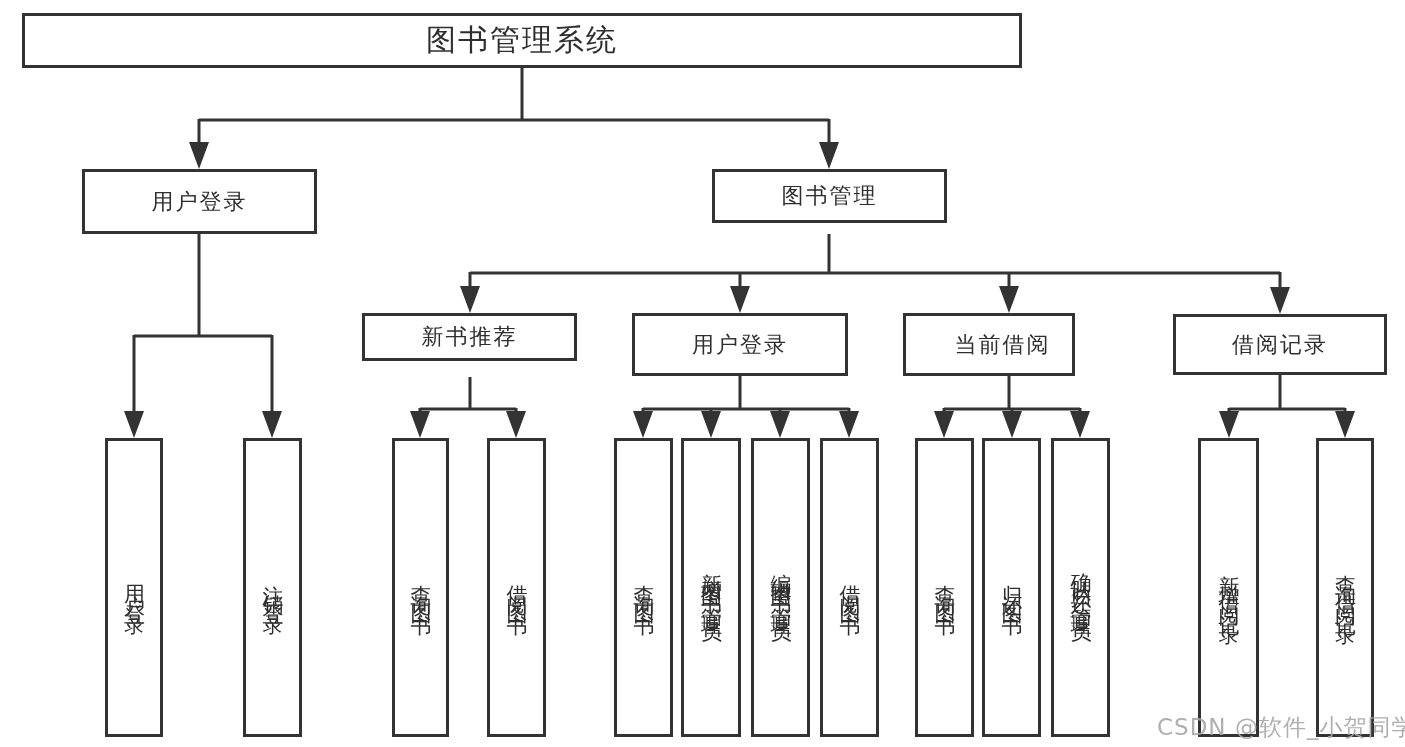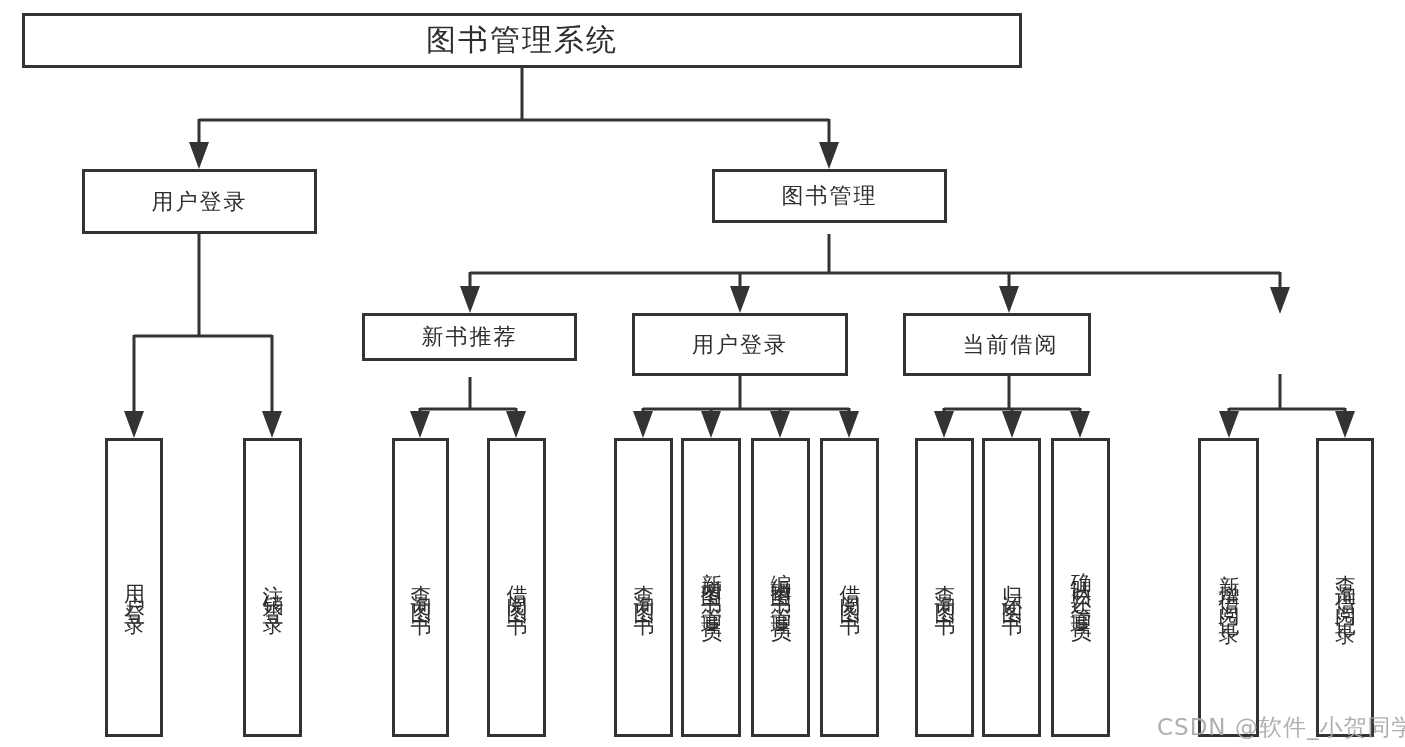--- a/index.html
+++ b/index.html
@@ -113,21 +113,22 @@
              M1335 411 L1355 411 L1345 438 Z"></path>
   </svg>
 
   <div class="hbox root-box" style="left:22px; top:13px; width:1000px; height:55px;">图书管理系统</div>
 
   <div class="hbox" style="left:82px; top:169px; width:235px; height:65px;">用户登录</div>
   <div class="hbox" style="left:712px; top:169px; width:235px; height:54px;">图书管理</div>
 
   <div class="hbox" style="left:362px; top:313px; width:215px; height:48px;">新书推荐</div>
   <div class="hbox" style="left:632px; top:313px; width:216px; height:63px;">用户登录</div>
-  <div class="hbox" style="left:903px; top:313px; width:188px; height:63px;padding-left:27px;">当前借阅</div>
+  <div class="hbox" style="left:903px; top:313px; width:172px; height:63px;padding-left:27px;">当前借阅</div>
+  <div class="hbox" style="left:1173px; top:314px; width:214px; height:61px;">借阅记录</div>
 
   <div class="vbox" style="left:105px; top:438px; width:58px; height:299px;">用户登录</div>
   <div class="vbox" style="left:243px; top:438px; width:59px; height:299px;">注销登录</div>
 
   <div class="vbox" style="left:392px; top:438px; width:57px; height:299px;">查询图书</div>
   <div class="vbox" style="left:487px; top:438px; width:59px; height:299px;">借阅图书</div>
 
   <div class="vbox" style="left:614px; top:438px; width:59px; height:299px;">查询图书</div>
   <div class="vbox long" style="left:681px; top:438px; width:60px; height:299px;">新增图书（管理员）</div>
   <div class="vbox long" style="left:751px; top:438px; width:59px; height:299px;">编辑图书（管理员）</div>

